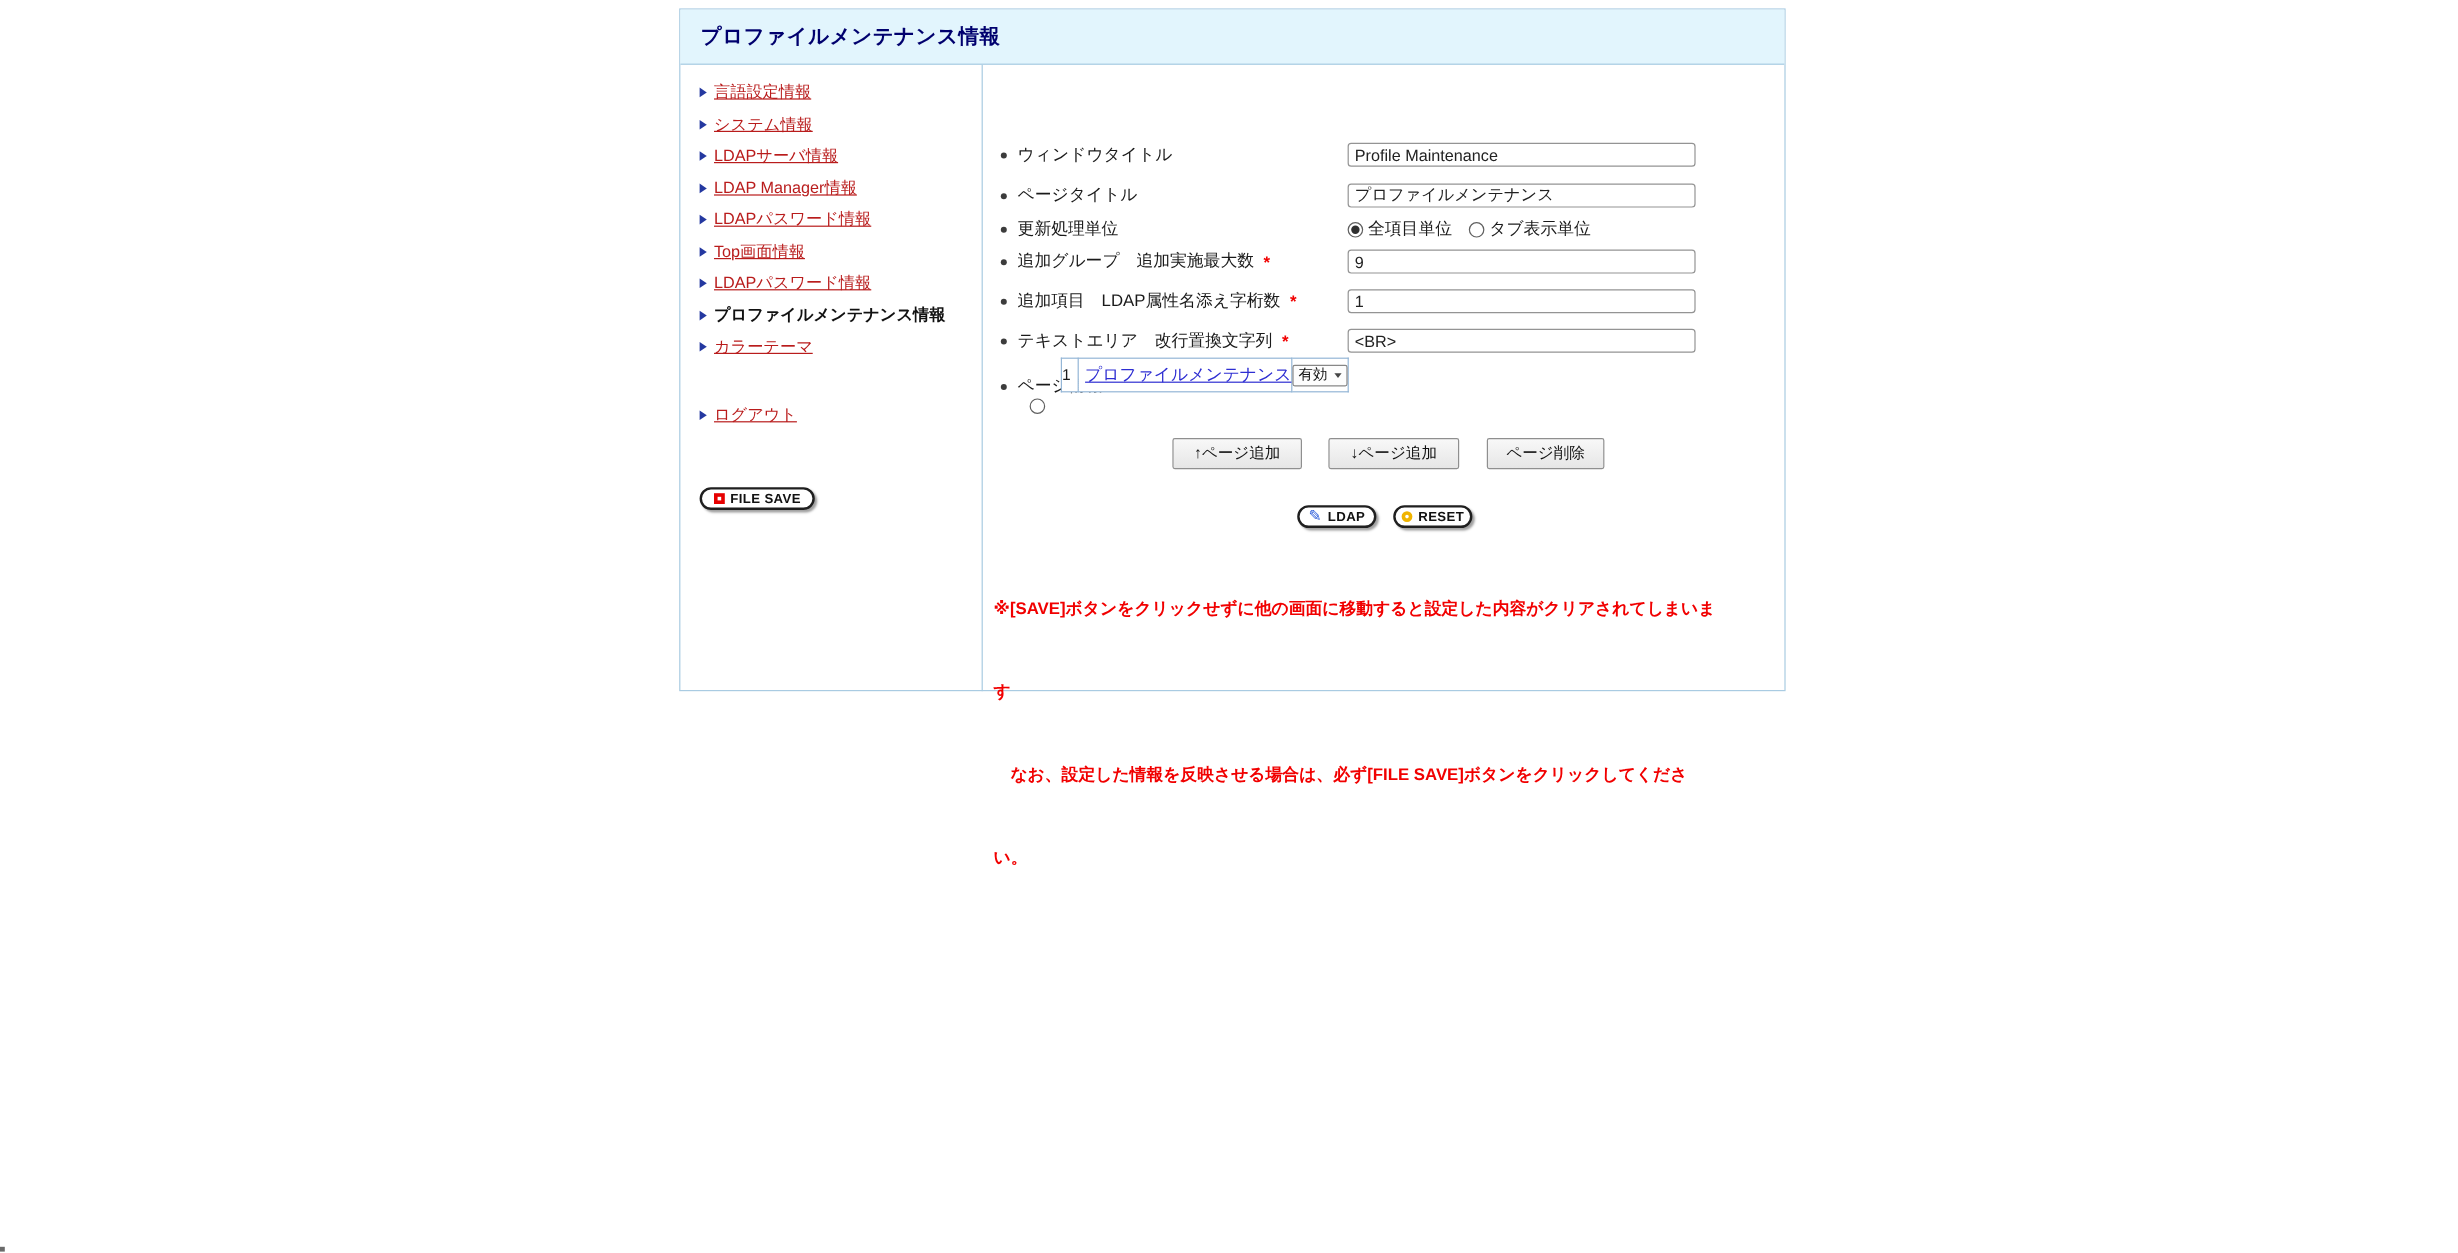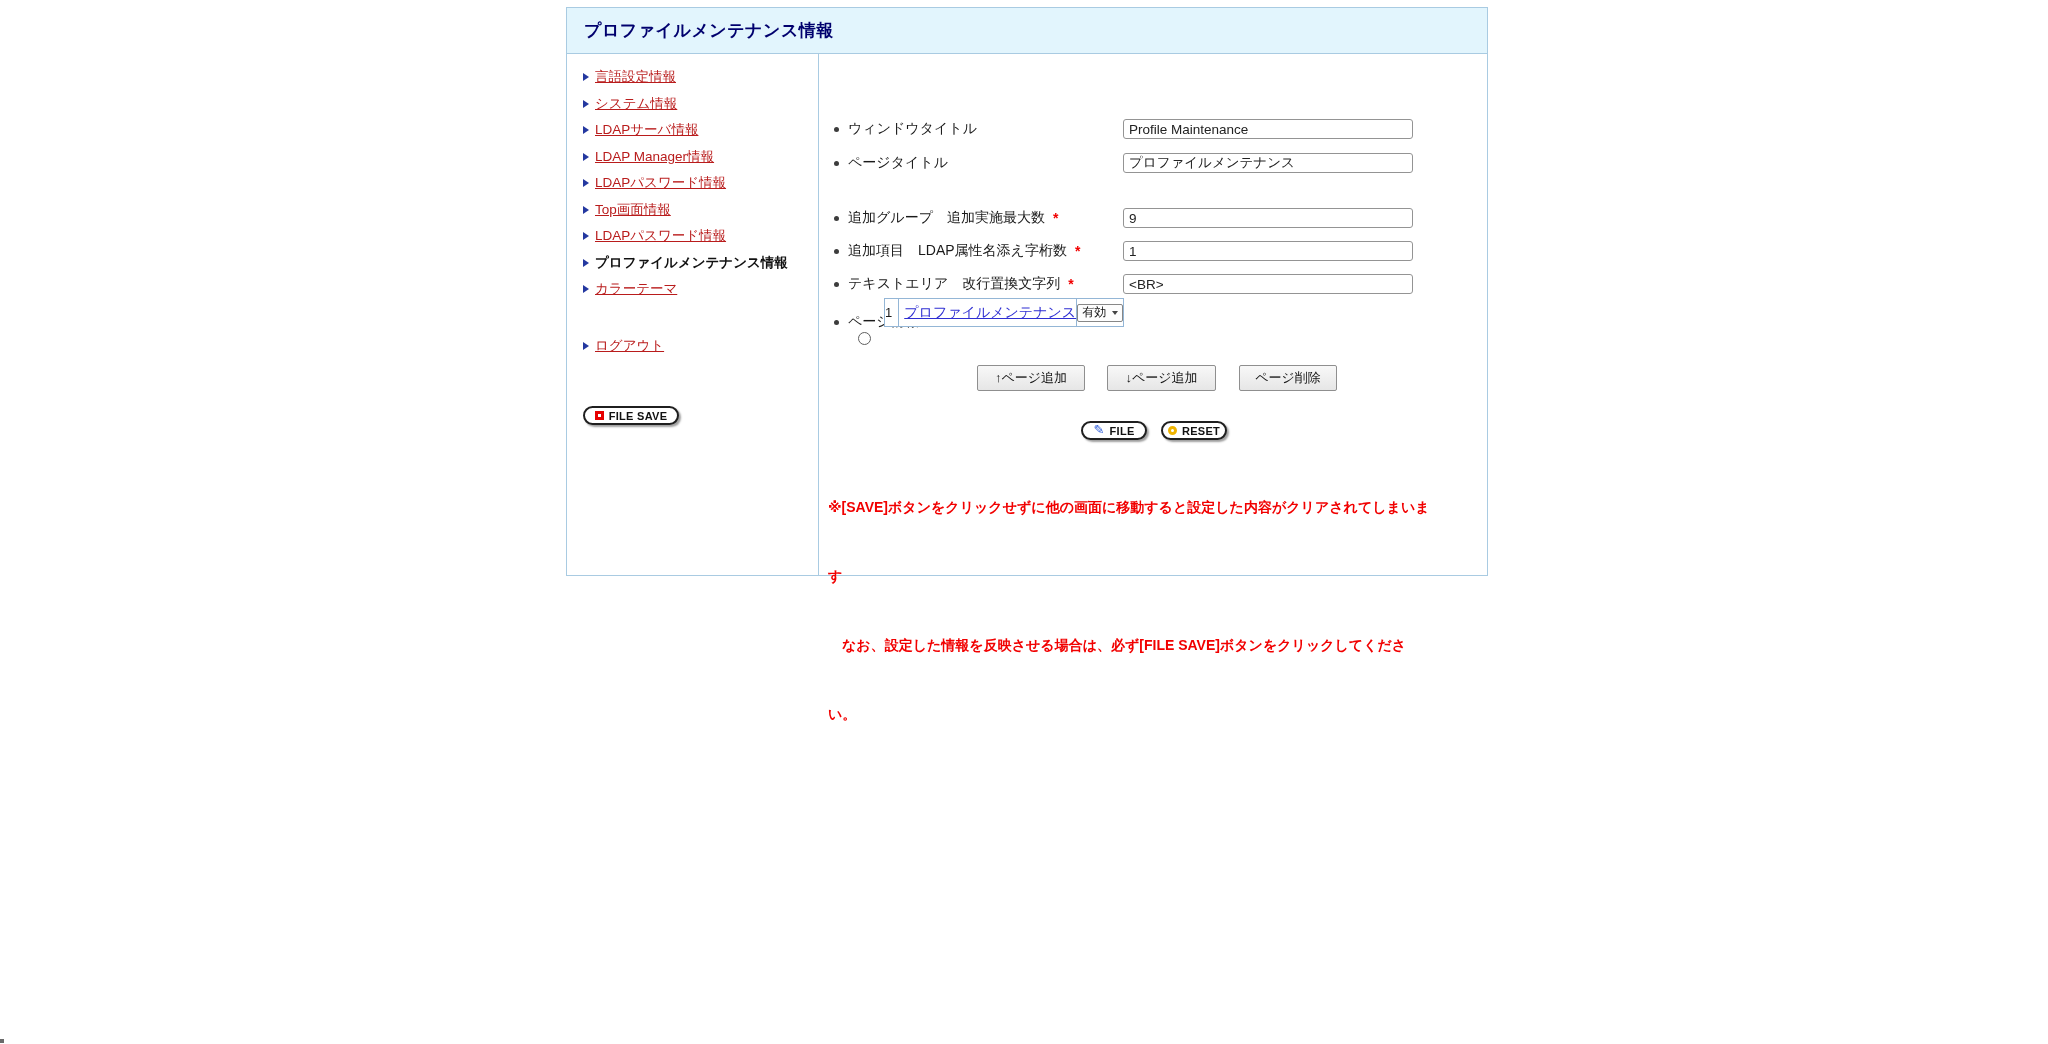--- a/index.html
+++ b/index.html
@@ -187,20 +187,36 @@
       </div>
 
       <div class="frow r2">
         <span class="dot"></span>
         <span class="lbl">
             <span>ページタイトル</span>
           </span>
         <input type="text" class="txt" value="プロファイルメンテナンス" style="">
       </div>
 
+      <div class="frow r3">
+        <span class="dot"></span>
+        <span class="lbl">
+            <span>更新処理単位</span>
+          </span>
+        <span class="radio-group">
+          <span class="radio-opt">
+            <span class="radio checked"></span>
+            <span>全項目単位</span>
+          </span>
+          <span class="radio-opt">
+            <span class="radio"></span>
+            <span>タブ表示単位</span>
+          </span>
+        </span>
+      </div>
 
       <div class="frow r4">
         <span class="dot"></span>
         <span class="lbl">
           <span>追加グループ　追加実施最大数</span>
           <span class="req">*</span>
         </span>
         <input type="text" class="txt" value="9" style="">
       </div>
 
@@ -247,21 +263,21 @@
         </tr>
       </tbody>
         </table>
 
       <button class="tbtn tbtn1">↑ページ追加</button>
       <button class="tbtn tbtn2">↓ページ追加</button>
       <button class="tbtn tbtn3">ページ削除</button>
 
       <div class="pill pill-save">
         <span class="pencil">✎</span>
-        <span>FILE</span>
+        <span>LDAP</span>
       </div>
       <div class="pill pill-reset">
         <span class="ring-yellow"></span>
         <span>RESET</span>
       </div>
 
       <div class="warn">
         <div>※[SAVE]ボタンをクリックせずに他の画面に移動すると設定した内容がクリアされてしまいま</div>
         <div>す</div>
         <div>　なお、設定した情報を反映させる場合は、必ず[FILE SAVE]ボタンをクリックしてくださ</div>

